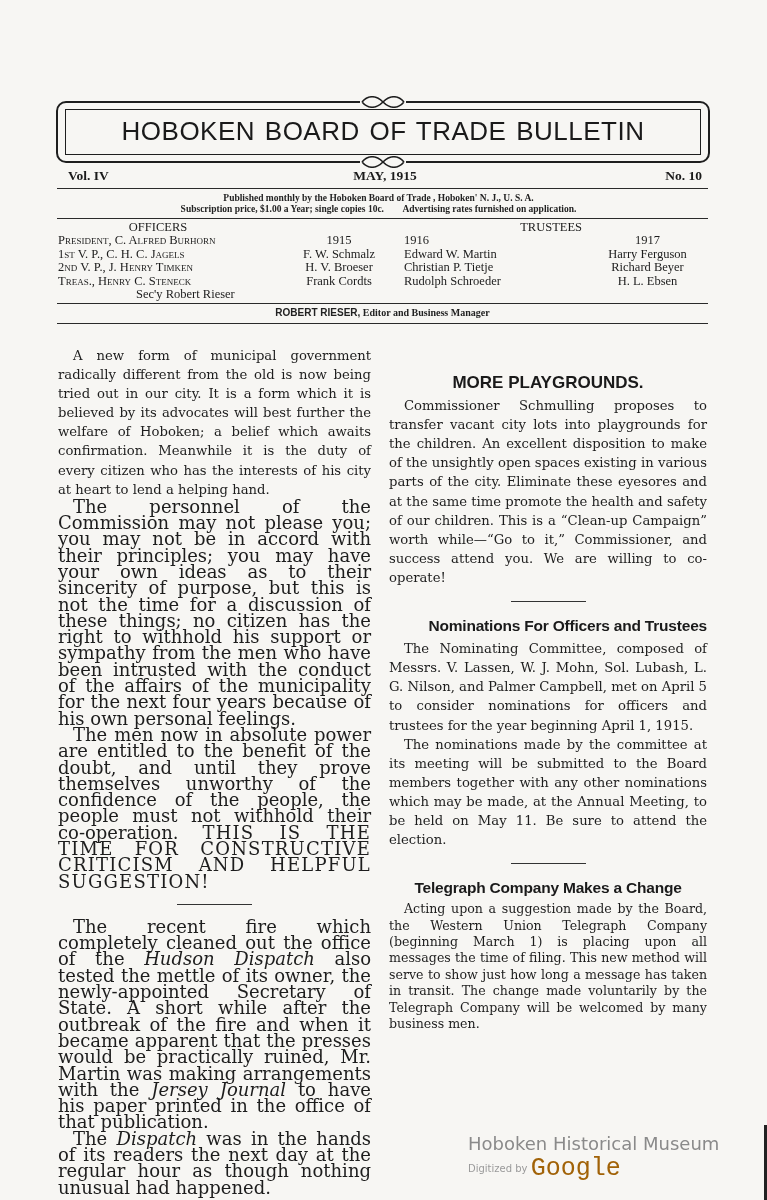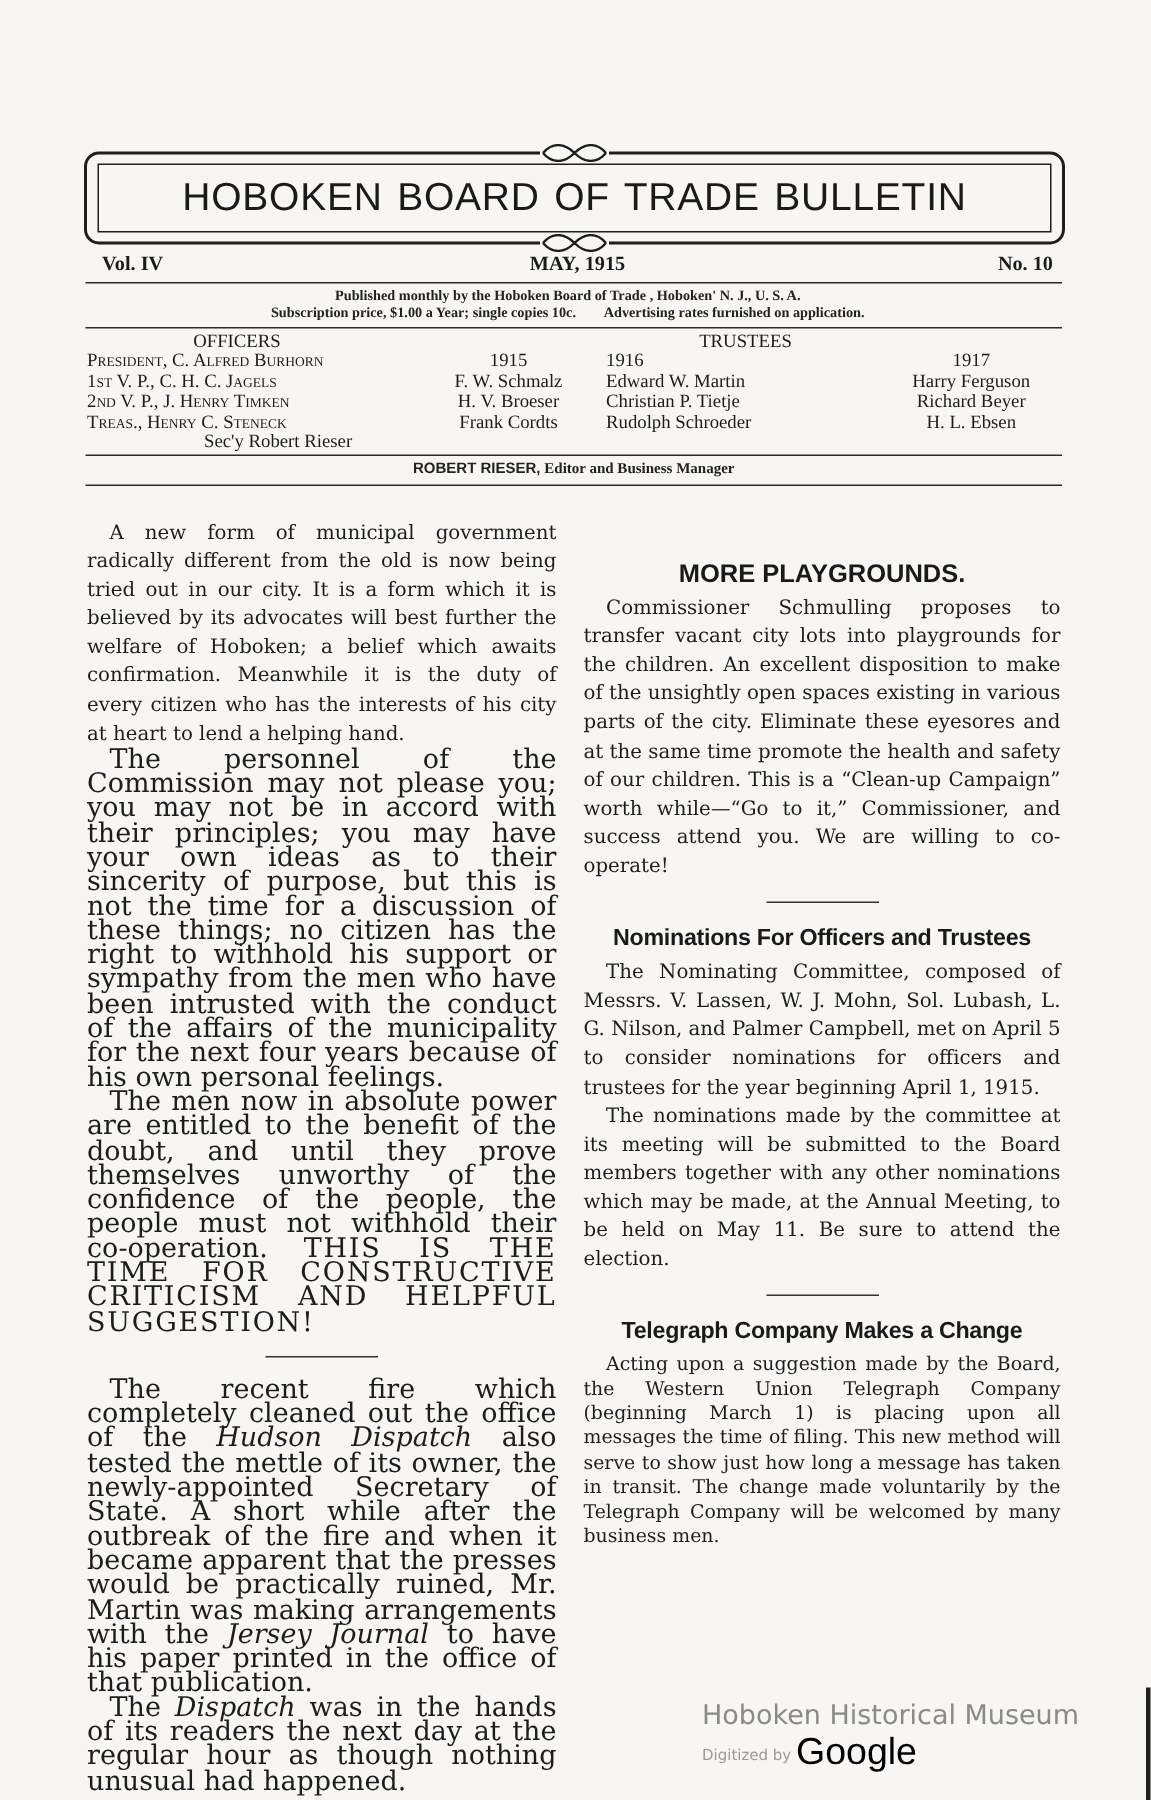--- a/index.html
+++ b/index.html
@@ -45,50 +45,50 @@
 
   .roster { position:absolute; top:221px; left:57px; width:651px; height:82px;
     font-family:"Liberation Serif", serif; font-size:12.5px; line-height:13.4px; color:#1c1c1c; }
   .roster .col { position:absolute; top:0; }
   .roster .hdr { text-align:center; }
   .sc { font-variant:small-caps; }
   .col-officers { left:1px; width:220px; }
   .col-officers .hdr { width:200px; }
   .col-officers .secy { padding-left:78px; }
   .col-1915 { left:222px; width:120px; text-align:center; top:13.4px !important; }
-  .col-trustees-hdr { left:355px; width:170px; text-align:center; }
+  .col-trustees-hdr { left:355px; width:170px; text-align:right; }
   .col-1916 { left:347px; width:170px; text-align:left; top:13.4px !important; }
   .col-1917 { left:528px; width:125px; text-align:center; top:13.4px !important; }
 
   .editor { position:absolute; top:307px; left:57px; width:651px; text-align:center;
     font-family:"Liberation Sans", sans-serif; font-size:10px; font-weight:bold; color:#222; }
   .editor .role { font-family:"Liberation Serif", serif; font-weight:bold; font-size:10px;margin-top:36px; }
 
   
   .column { position:absolute; top:346px; width:313px;
     font-family:"DejaVu Serif", serif; font-size:13.2px; line-height:19.1px;
     text-align:justify; color:#1d1d1d; }
   .left { left:58px; }
   .right { left:389px; width:318px;margin-top:27px; }
   .column p { margin:0; text-indent:15px; }
   .caps { letter-spacing:1.2px; }
   .shortrule { width:75px; margin:14px auto 14px auto; border-top:1.5px solid #333; }
 
   h2 { margin:0; text-align:center; font-family:"Liberation Sans", sans-serif; font-weight:bold; color:#1a1a1a; }
   h2.big { font-size:17px; margin-bottom:4px; }
-  h2.mid { font-size:15.5px; margin-bottom:4px; text-align:center; letter-spacing:-0.2px; }
+  h2.mid { font-size:15.5px; margin-bottom:4px; text-align:right; letter-spacing:-0.2px; }
 
   .right p.sm { font-size:12.6px; line-height:16.4px; }
   .left p.sm { font-size:18px; line-height:16.3px; }
 
   .watermark { position:absolute; left:468px; top:1133px; color:#8a8a8a;
     font-family:"DejaVu Sans", sans-serif; font-size:18px; }
   .digitized { position:absolute; left:468px; top:1154px; color:#9a9a9a;
     font-family:"DejaVu Sans", sans-serif; font-size:10px; }
-  .digitized .goog { font-family:Liberation Sans, sans-serif; font-size:25px; color:#000000; vertical-align:-3px; }
+  .digitized .goog { font-family:Liberation Mono, monospace; font-size:25px; color:#a16207; vertical-align:-3px; }
   .edge { position:absolute; right:0; top:1125px; width:3px; height:75px; background:#222; }
 </style>
 </head>
 <body>
 
 <div class="page">
 
   <div class="masthead">
     <svg class="knot top" viewBox="0 0 46 12">
       <rect x="0" y="0" width="46" height="12" fill="#f7f6f3"></rect>

